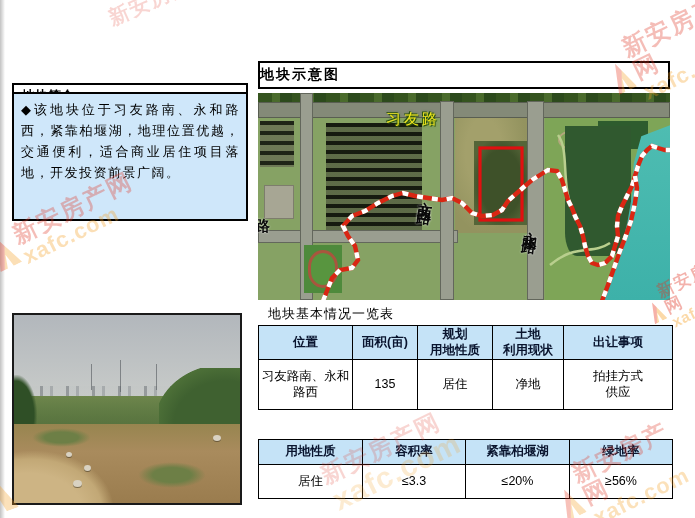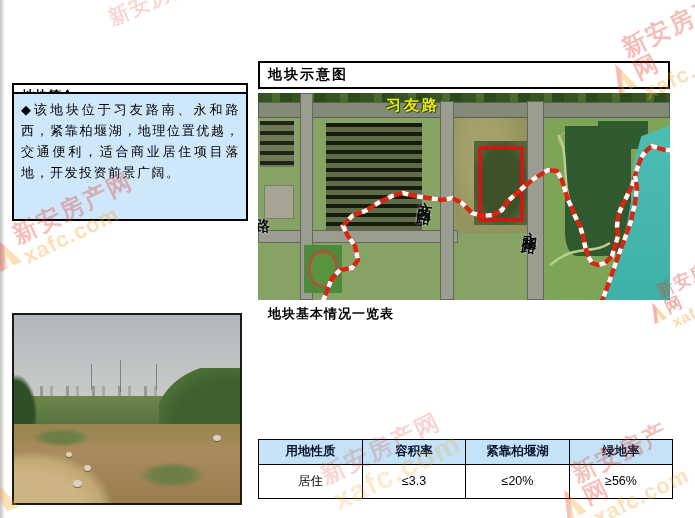--- a/index.html
+++ b/index.html
@@ -41,21 +41,21 @@
     background:linear-gradient(#97854f,#a98b5d 35%,#9a7c4e);}
   .ph-patch{position:absolute;background:radial-gradient(ellipse,#6d7f46 40%,transparent 70%);}
   .ph-path{position:absolute;left:-14%;top:66%;width:58%;height:44%;
     background:radial-gradient(ellipse at 20% 90%,#cdb484 45%,#c2a876 58%,transparent 66%);
     transform:rotate(-14deg);}
   .ph-stone{position:absolute;background:#d9d2c2;border-radius:50%;box-shadow:0 1px 0 rgba(70,60,40,.6);}
 
   
   .map-head{position:absolute;left:258px;top:61px;width:412px;height:28px;
     background:#fff;border:2px solid #000;box-sizing:border-box;
-    display:flex;align-items:center;padding-left:8px;}
+    display:flex;align-items:center;padding-left:0;}
   .map-head .big{font-size:14px;font-weight:bold;color:#000;letter-spacing:2px;}
   .map-head .note{font-size:11px;color:#111;margin-left:2px;}
 
   .map{position:absolute;left:258px;top:93px;width:412px;height:207px;
     background:#86a264;overflow:hidden;}
   .m-trees{position:absolute;left:0;top:0;width:412px;height:10px;
     background:repeating-linear-gradient(90deg,#35541f 0 14px,#4a6b2c 14px 22px,#2c4a1c 22px 34px);}
   .m-road{position:absolute;background:#9a9e90;box-shadow:inset 0 0 0 1px rgba(55,58,50,.55);}
   .m-road-h1{left:0;top:9px;width:412px;height:16px;background:#848a78;}
   .m-road-h2{left:0;top:137px;width:200px;height:13px;}
@@ -80,30 +80,30 @@
     clip-path:polygon(77% 10%,100% 4%,100% 100%,47% 100%,53% 88%,60% 74%,66% 57%,70% 41%,71% 25%);}
   .m-pond{position:absolute;left:26px;top:37px;width:30px;height:22px;border-radius:50%;
     background:#4f7a3a;box-shadow:0 0 0 1px #6b8f4e;}
   .m-hill{position:absolute;left:13px;top:12px;width:26px;height:16px;border-radius:50%;
     border:2px solid #b3a67c;}
   .m-field{position:absolute;left:46px;top:152px;width:38px;height:48px;background:#4e8a3c;}
   .m-track{position:absolute;left:4px;top:5px;right:4px;bottom:5px;
     border:3px solid #a8563e;border-radius:50% / 44%;background:#58953f;}
   .m-overlay{position:absolute;left:0;top:0;}
 
-  .m-label-top{position:absolute;left:128px;top:3px;font-size:15px;font-weight:bold;
+  .m-label-top{position:absolute;left:128px;top:17px;font-size:15px;font-weight:normal;
     color:#f0e61c;letter-spacing:3px;text-shadow:1px 1px 0 #2a5208,-1px -1px 0 #2a5208,0 0 3px #355f0a;}
   .m-label-v{position:absolute;writing-mode:vertical-rl;font-size:15px;font-weight:bold;color:#0a0a0a;
     letter-spacing:4px;text-shadow:0 0 2px rgba(255,255,255,.8);transform:rotate(8deg);}
   .m-label-wq{left:159px;top:97px;}
   .m-label-yh{left:264px;top:126px;}
   .m-label-partial{position:absolute;left:-3px;top:124px;font-size:15px;font-weight:bold;color:#0a0a0a;
     text-shadow:0 0 2px rgba(255,255,255,.8);}
 
-  .sec-title{position:absolute;left:268px;font-size:13px;font-weight:bold;color:#000;letter-spacing:1px;}
+  .sec-title{position:absolute;left:268px;font-size:13px;font-weight:normal;color:#000;letter-spacing:1px;}
   .sec-title-1{top:305px;}
   .sec-title-2{top:418px;}
 
   table.tbl{position:absolute;left:258px;width:414px;border-collapse:collapse;table-layout:fixed;
     background:#fff;}
   .tbl th,.tbl td{border:1.6px solid #000;text-align:center;vertical-align:middle;
     white-space:pre-line;font-size:12.5px;color:#000;padding:1px 2px;line-height:1.25;}
   .tbl th{background:#c5e3f7;font-weight:bold;color:#09142e;}
   #tbl1{top:325px;}
   #tbl1 th{height:30px;}
@@ -199,20 +199,49 @@
     </svg>
 
     <div class="m-label-top">习友路</div>
     <div class="m-label-v m-label-wq">文曲路</div>
     <div class="m-label-v m-label-yh">永和路</div>
     <div class="m-label-partial">路</div>
   </div>
 
   <div class="sec-title sec-title-1">地块基本情况一览表</div>
 
+  <table class="tbl" id="tbl1">
+    <colgroup>
+      <col style="width:94px">
+        <col style="width:65px">
+        <col style="width:75px">
+        <col style="width:71px">
+        <col style="width:109px">
+    </colgroup>
+    <tbody>
+        <tr>
+      <th>位置</th>
+      <th>面积(亩)</th>
+      <th>规划
+用地性质</th>
+      <th>土地
+利用现状</th>
+      <th>出让事项</th>
+    </tr>
+    <tr>
+      <td>习友路南、永和
+路西</td>
+      <td>135</td>
+      <td>居住</td>
+      <td>净地</td>
+      <td>拍挂方式
+供应</td>
+    </tr>
+  </tbody>
+    </table>
 
 
   <table class="tbl" id="tbl2">
     <colgroup>
       <col style="width:104px">
         <col style="width:103px">
         <col style="width:104px">
         <col style="width:103px">
     </colgroup>
     <tbody>

